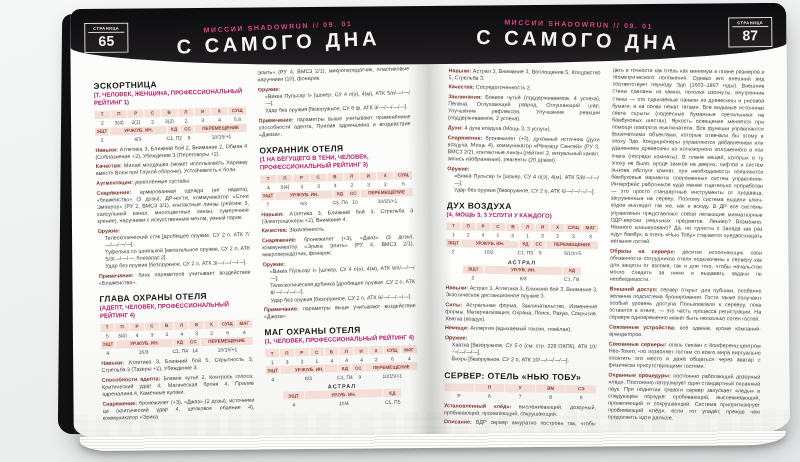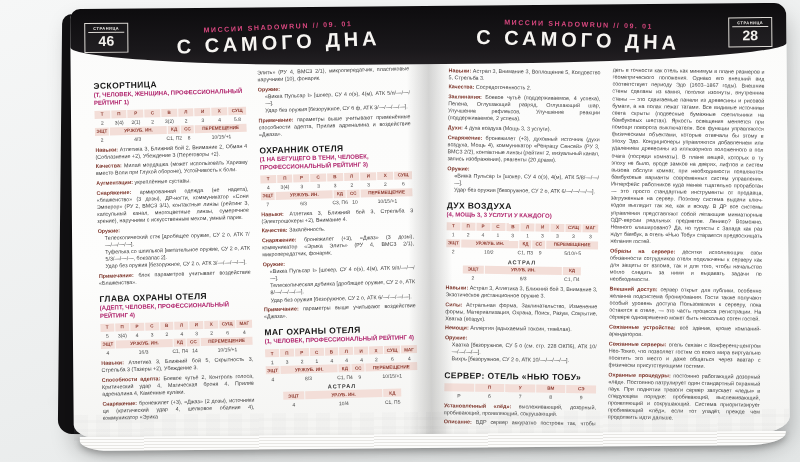--- a/index.html
+++ b/index.html
@@ -392,31 +392,31 @@
         </div>
         <div class="watermark"></div>
       </div>
 
       <div class="spine"></div>
 
       <div class="band">
         <div class="band-half left">
           <div class="pagebox">
             <div class="lbl">СТРАНИЦА</div>
-            <div class="num">46</div>
+            <div class="num">65</div>
           </div>
           <div class="head-stack">
             <div class="kicker">МИССИИ SHADOWRUN // 09. 01</div>
             <div class="big-title">С САМОГО ДНА</div>
           </div>
         </div>
         <div class="band-half right">
           <div class="pagebox">
             <div class="lbl">СТРАНИЦА</div>
-            <div class="num">28</div>
+            <div class="num">87</div>
           </div>
           <div class="head-stack">
             <div class="kicker">МИССИИ SHADOWRUN // 09. 01</div>
             <div class="big-title">С САМОГО ДНА</div>
           </div>
         </div>
       </div>
 
     </div>
     <div class="page-stack"></div>

